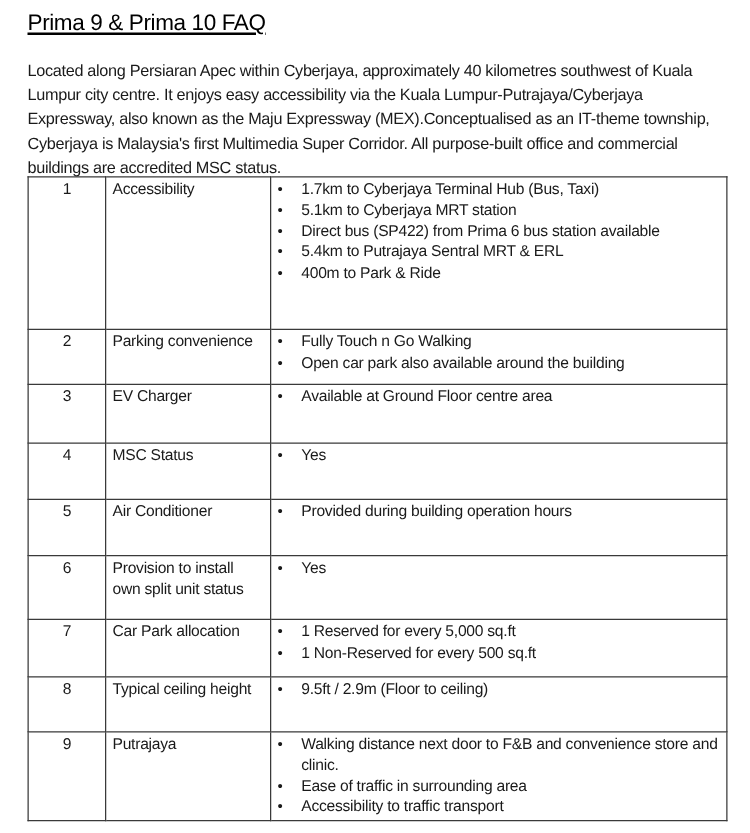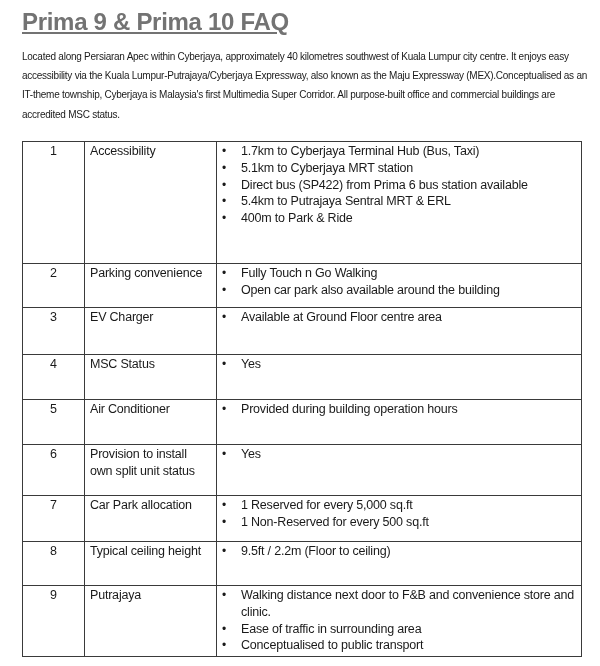--- a/index.html
+++ b/index.html
@@ -12,35 +12,35 @@
       height: 666px;
       position: relative;
       overflow: hidden;
       font-family: "Liberation Sans", sans-serif;
       color: #1a1a1a;
     }
     .title {
       position: absolute;
       left: 22px;
       top: 8px;
-      font-size: 24px;
-      font-weight: bold;
+      font-size: 18px;
+      font-weight: normal;
       text-decoration: underline;
       text-decoration-thickness: 1.5px;
       text-underline-offset: 2px;
       letter-spacing: -0.3px;
       margin: 0;
-      color: #737373;
+      color: #000000;
     }
     .intro {
       position: absolute;
       left: 22px;
       top: 47px;
       width: 565px;
-      font-size: 10px;
+      font-size: 13px;
       line-height: 19.2px;
       letter-spacing: -0.25px;
       margin: 0;
       color: #1a1a1a;
     }
     table.faq {
       position: absolute;
       left: 22px;
       top: 141px;
       width: 560px;
@@ -167,29 +167,29 @@
             <li><span class="bullet">•</span><span>1 Reserved for every 5,000 sq.ft</span></li>
             <li><span class="bullet">•</span><span>1 Non-Reserved for every 500 sq.ft</span></li>
           </ul>
         </td>
       </tr>
       <tr class="r8">
         <td class="num">8</td>
         <td class="label">Typical ceiling height</td>
         <td class="details">
           <ul class="bullets">
-            <li><span class="bullet">•</span><span>9.5ft / 2.2m (Floor to ceiling)</span></li>
+            <li><span class="bullet">•</span><span>9.5ft / 2.9m (Floor to ceiling)</span></li>
           </ul>
         </td>
       </tr>
       <tr class="r9">
         <td class="num">9</td>
         <td class="label">Putrajaya</td>
         <td class="details">
           <ul class="bullets">
             <li><span class="bullet">•</span><span>Walking distance next door to F&amp;B and convenience store and clinic.</span></li>
             <li><span class="bullet">•</span><span>Ease of traffic in surrounding area</span></li>
-            <li><span class="bullet">•</span><span>Conceptualised to public transport</span></li>
+            <li><span class="bullet">•</span><span>Accessibility to traffic transport</span></li>
           </ul>
         </td>
       </tr>
     </tbody>
 </table>
 
 </body></html>

